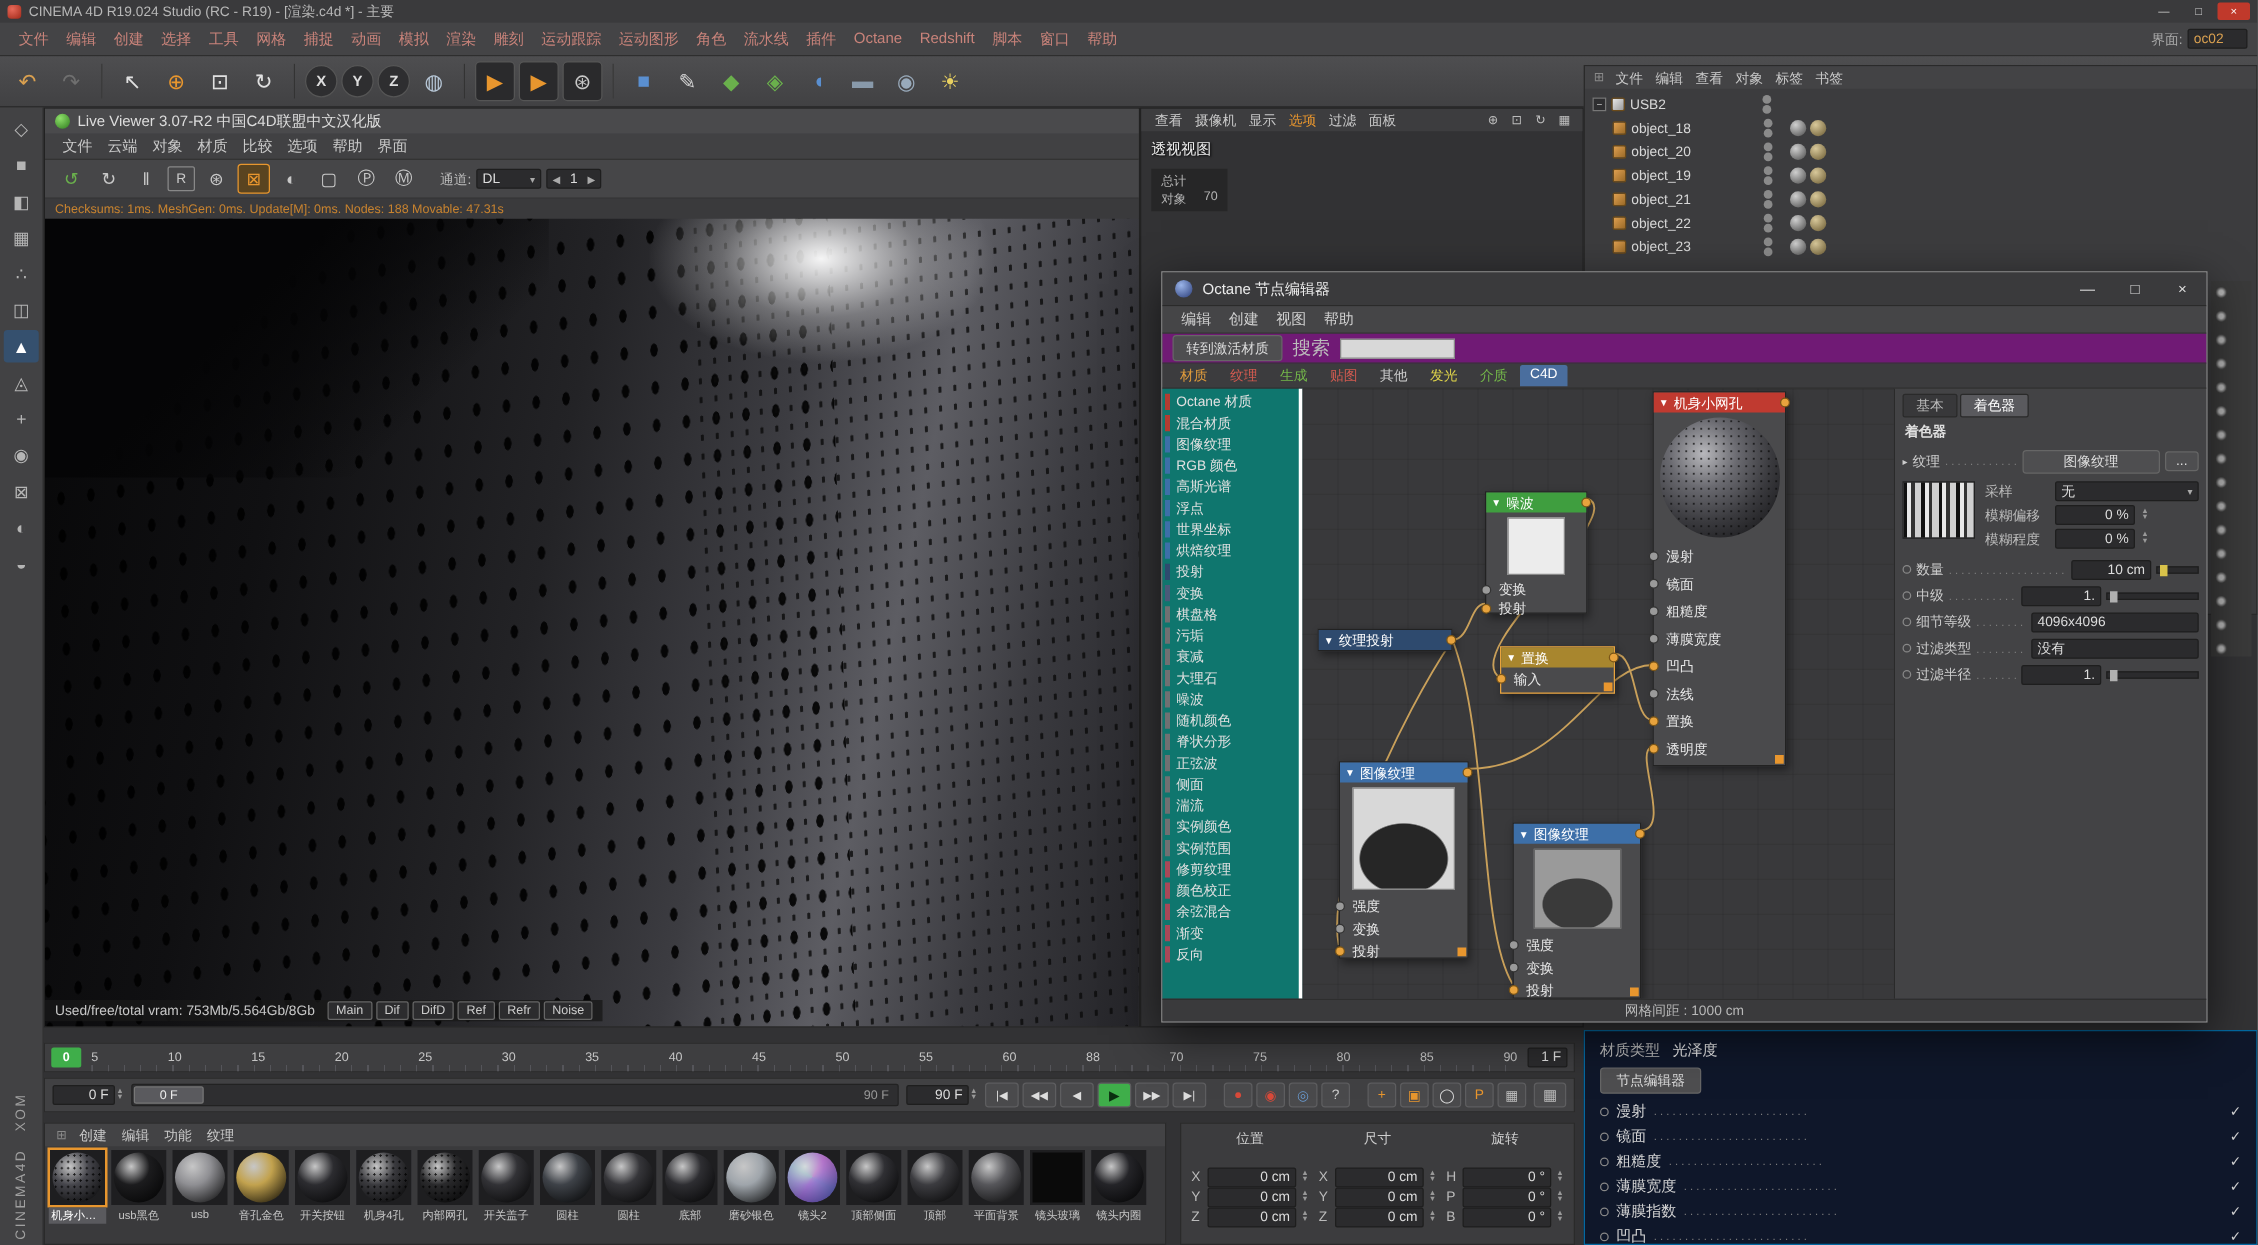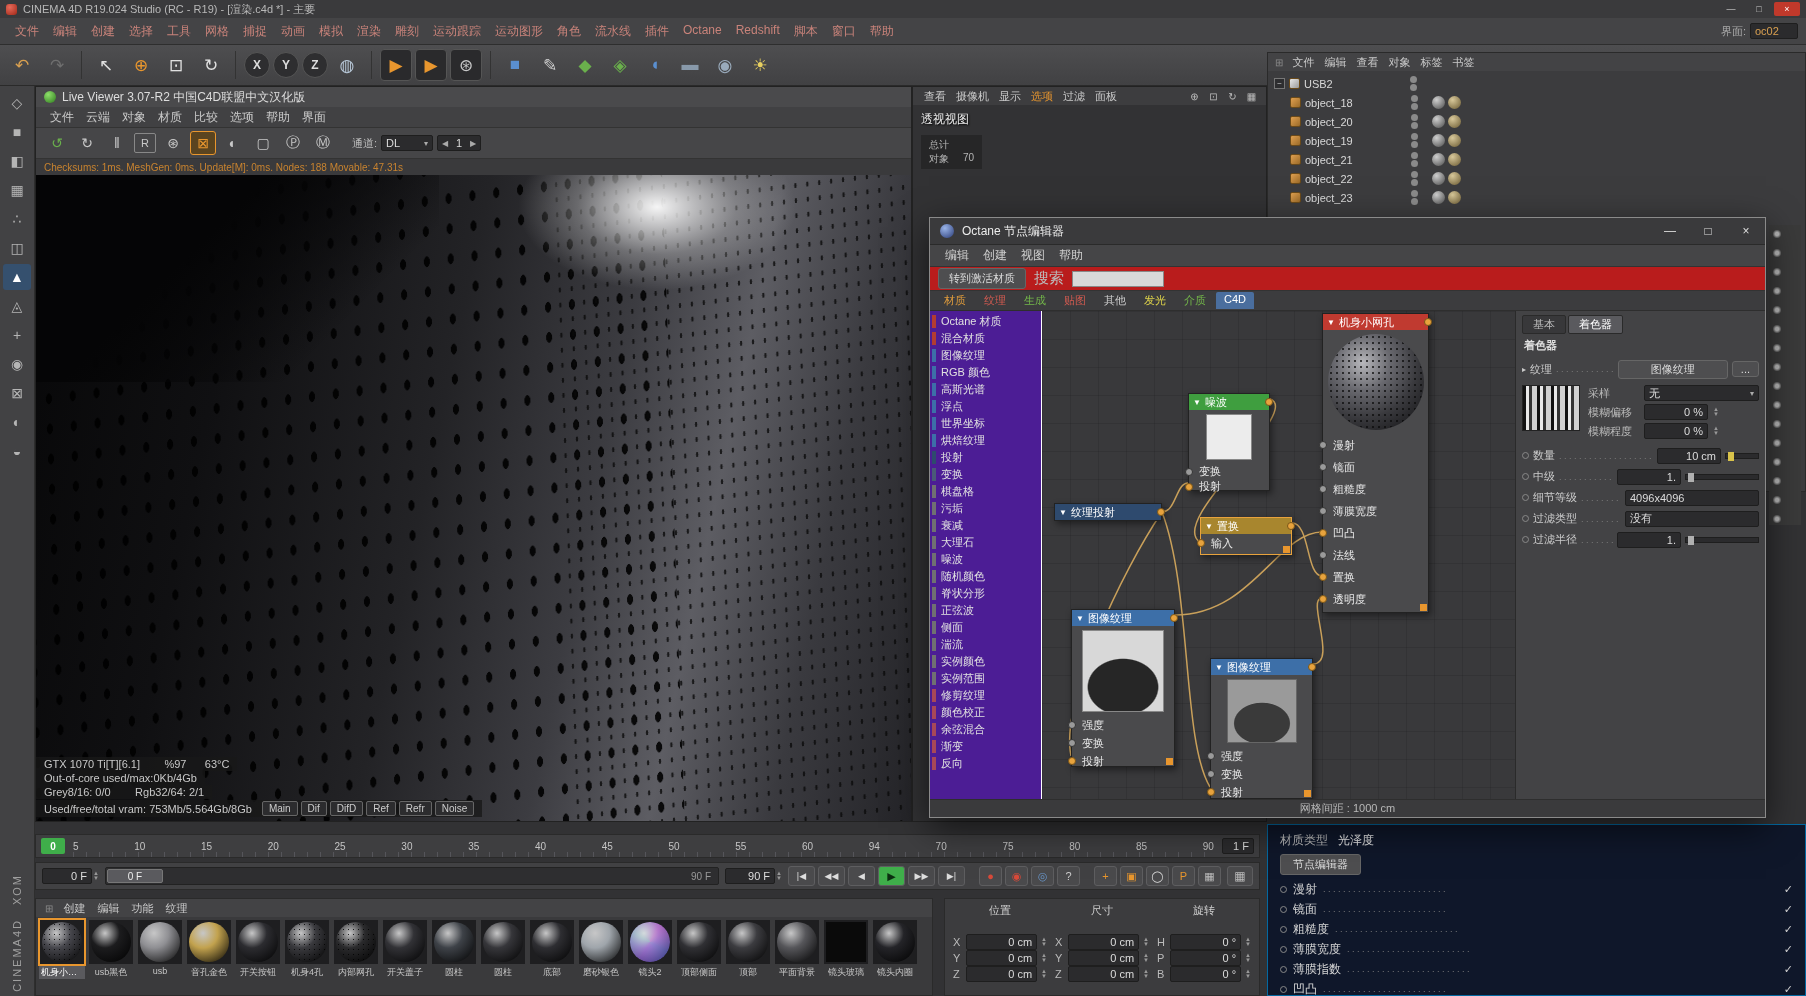--- a/index.html
+++ b/index.html
@@ -85,29 +85,29 @@
 .om-sph.b{background:radial-gradient(circle at 35% 30%,#d8c89a,#6a5a32);}
 .om-strip{position:absolute;right:4px;top:172px;width:32px;height:300px;background-image:radial-gradient(circle 6px at 8px 9px,#b8b8b8 30%,#3a3a3a 75%),radial-gradient(circle 6px at 24px 9px,#c0b080 30%,#3a3a3a 75%);background-size:32px 19px;background-repeat:repeat-y;}
 
 .ne{left:929px;top:217px;width:837px;height:601px;background:#3f3f41;border:1px solid #8a8a8a;box-shadow:0 10px 34px rgba(0,0,0,.6);display:flex;flex-direction:column;z-index:40;}
 .ne-title{height:27px;background:#3a3a3c;display:flex;align-items:center;gap:8px;padding:0 0 0 10px;font-size:12px;color:#ececec;border-bottom:1px solid #2a2a2a;}
 .ne-logo{width:14px;height:14px;border-radius:50%;background:radial-gradient(circle at 35% 30%,#9ab4e8,#2a3c78);}
 .ne-controls{margin-left:auto;display:flex;height:100%;}
 .ne-cbtn{width:38px;height:100%;display:flex;align-items:center;justify-content:center;font-size:12px;color:#ddd;}
 .ne-menus{height:22px;background:#454547;display:flex;align-items:center;gap:1px;padding:0 8px;border-bottom:1px solid #333;}
 .ne-menu-item{font-size:12px;color:#cfcfcf;padding:0 7px;}
-.ne-toolbar{height:24px;background:#b91c1c;display:flex;align-items:center;gap:8px;padding:0 8px;border-bottom:1px solid #333;}
+.ne-toolbar{height:24px;background:#701a75;display:flex;align-items:center;gap:8px;padding:0 8px;border-bottom:1px solid #333;}
 .ne-goto{background:#4e4e50;border:1px solid #666;border-radius:3px;color:#ddd;font-size:11px;padding:2px 10px;}
 .ne-search-label{font-size:15px;color:#bbb;}
 .ne-search{width:92px;height:16px;background:#d8d8d8;border:1px solid #888;font-size:11px;color:#222;padding:0 4px;font-family:"Liberation Sans",sans-serif;}
 .ne-tabs{height:20px;background:#3c3c3e;display:flex;align-items:center;gap:2px;padding:0 6px;border-bottom:1px solid #2e2e2e;}
 .ne-tab{font-size:11px;padding:1px 8px;border-radius:2px 2px 0 0;}
 .ne-tab.active{background:#4a6e9e;color:#fff;}
 .ne-body{flex:1;display:flex;min-height:0;}
-.ne-list{width:112px;background:#4c1d95;border-right:1px solid #ffffff;overflow:hidden;padding-top:2px;text-align:right;}
+.ne-list{width:112px;background:#0f766e;border-right:3px solid #ffffff;overflow:hidden;padding-top:2px;text-align:right;}
 .ne-list-item{height:17px;display:flex;align-items:center;gap:5px;font-size:11px;color:#e0e0e0;}
 .ne-bar{width:4px;height:13px;margin-left:2px;flex:none;}
 .ne-graph{flex:1;position:relative;background:#39393b;background-image:linear-gradient(rgba(0,0,0,.10) 1px,transparent 1px),linear-gradient(90deg,rgba(0,0,0,.10) 1px,transparent 1px);background-size:28px 28px;overflow:hidden;}
 .ne-attr{width:250px;background:#434345;border-left:1px solid #2a2a2a;padding:4px 6px;font-size:11px;color:#ccc;overflow:hidden;}
 .ne-status{height:18px;background:#3a3a3c;border-top:1px solid #2e2e2e;display:flex;align-items:center;justify-content:center;font-size:11px;color:#b8b8b8;}
 
 .wires{position:absolute;left:0;top:0;}
 .gnode{position:absolute;background:#4a4a4c;border:1px solid #222;box-shadow:2px 3px 7px rgba(0,0,0,.45);font-size:11px;}
 .gnode.selected{border:1px solid #e8a33d;}
 .gnode-header{height:16px;display:flex;align-items:center;gap:4px;padding:0 4px;color:#fff;font-size:11px;position:relative;white-space:nowrap;}
@@ -430,26 +430,20 @@
     </div>
     <div class="lv-status">
         <span>Checksums: 1ms. MeshGen: 0ms. Update[M]: 0ms. Nodes: 188 Movable: 47.31s</span>
       </div>
     <div class="render-area">
       <div class="holes-big"></div>
       <div class="holes-small"></div>
       <div class="corner-dark"></div>
       <div class="glare"></div>
       <div class="lv-stats">
-        <div>
-
-        <div class="stat-line"><span>GTX 1070 Ti[T][6.1]        %97      63°C</span></div>
-            <div class="stat-line"><span>Out-of-core used/max:0Kb/4Gb</span></div>
-            <div class="stat-line"><span>Grey8/16: 0/0        Rgb32/64: 2/1</span></div>
-          </div>
         <div class="stat-line">
           <span>Used/free/total vram: 753Mb/5.564Gb/8Gb</span>
           <span style="display:flex;gap:3px;">
             
           <span class="pass-btn">Main</span><span class="pass-btn">Dif</span><span class="pass-btn">DifD</span><span class="pass-btn">Ref</span><span class="pass-btn">Refr</span><span class="pass-btn">Noise</span></span>
         </div>
       </div>
     </div>
   </div>
 
@@ -655,21 +649,21 @@
           <span>15</span>
           <span>20</span>
           <span>25</span>
           <span>30</span>
           <span>35</span>
           <span>40</span>
           <span>45</span>
           <span>50</span>
           <span>55</span>
           <span>60</span>
-          <span>94</span>
+          <span>88</span>
           <span>70</span>
           <span>75</span>
           <span>80</span>
           <span>85</span>
           <span>90</span>
         </div>
     </div>
     <span class="val-box inc-box">
         <span>1 F</span>
       </span>

